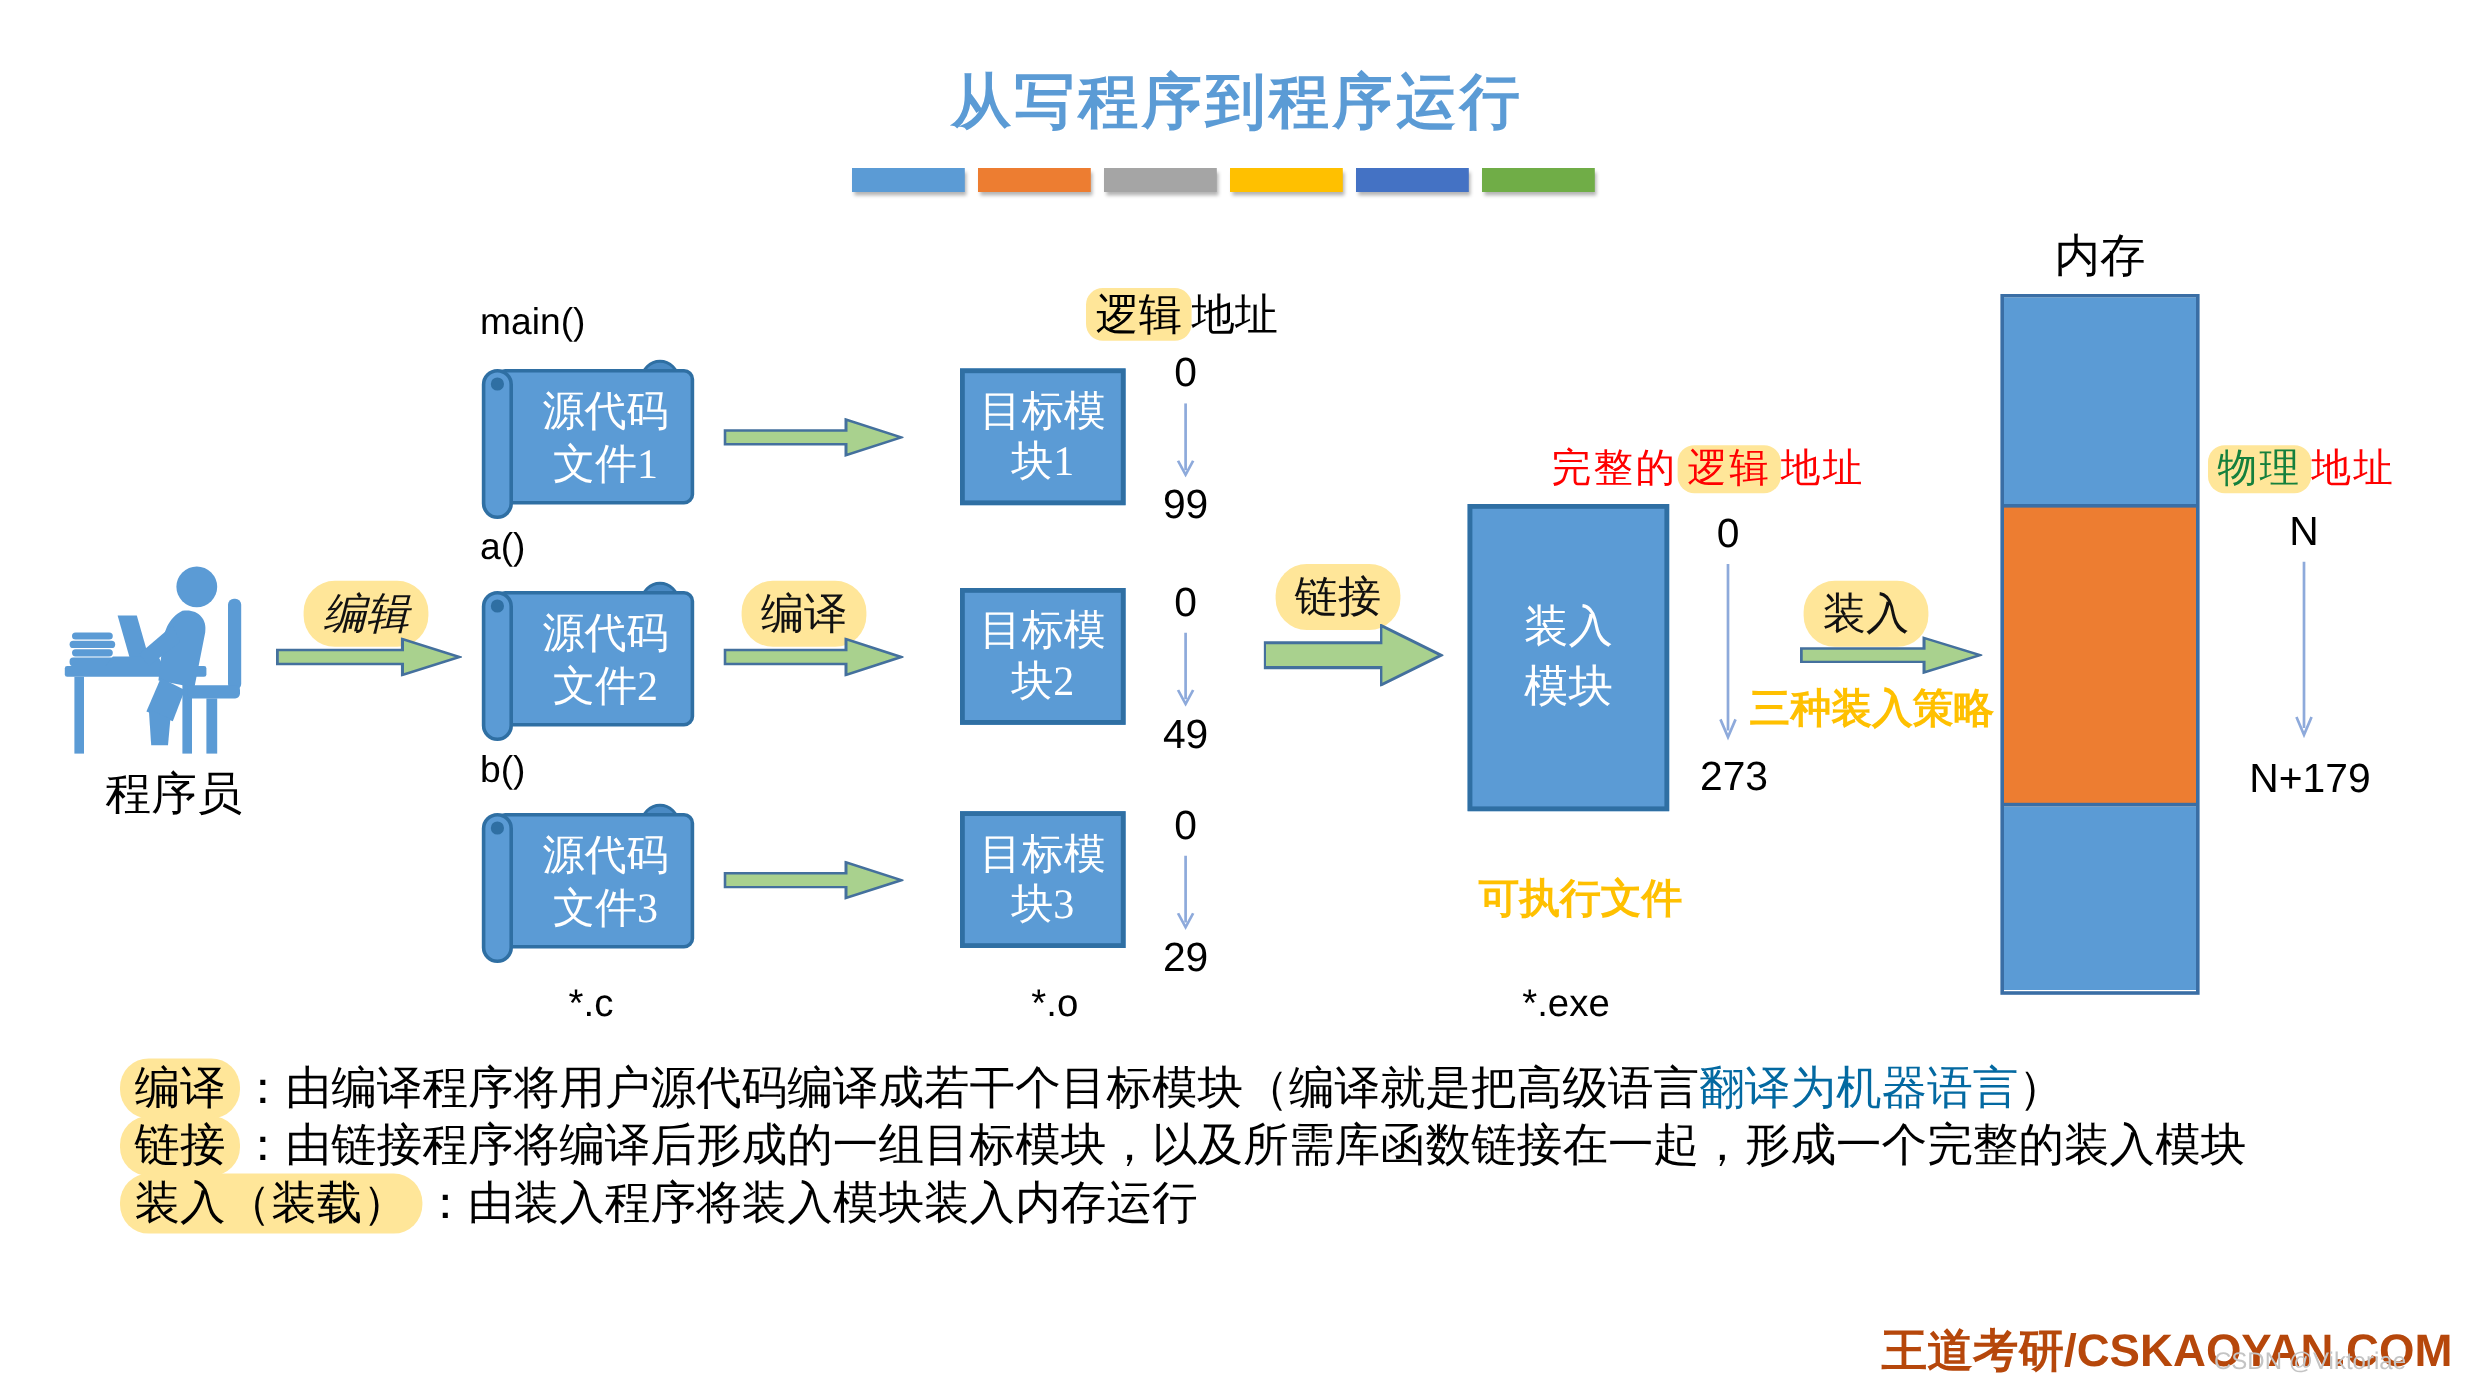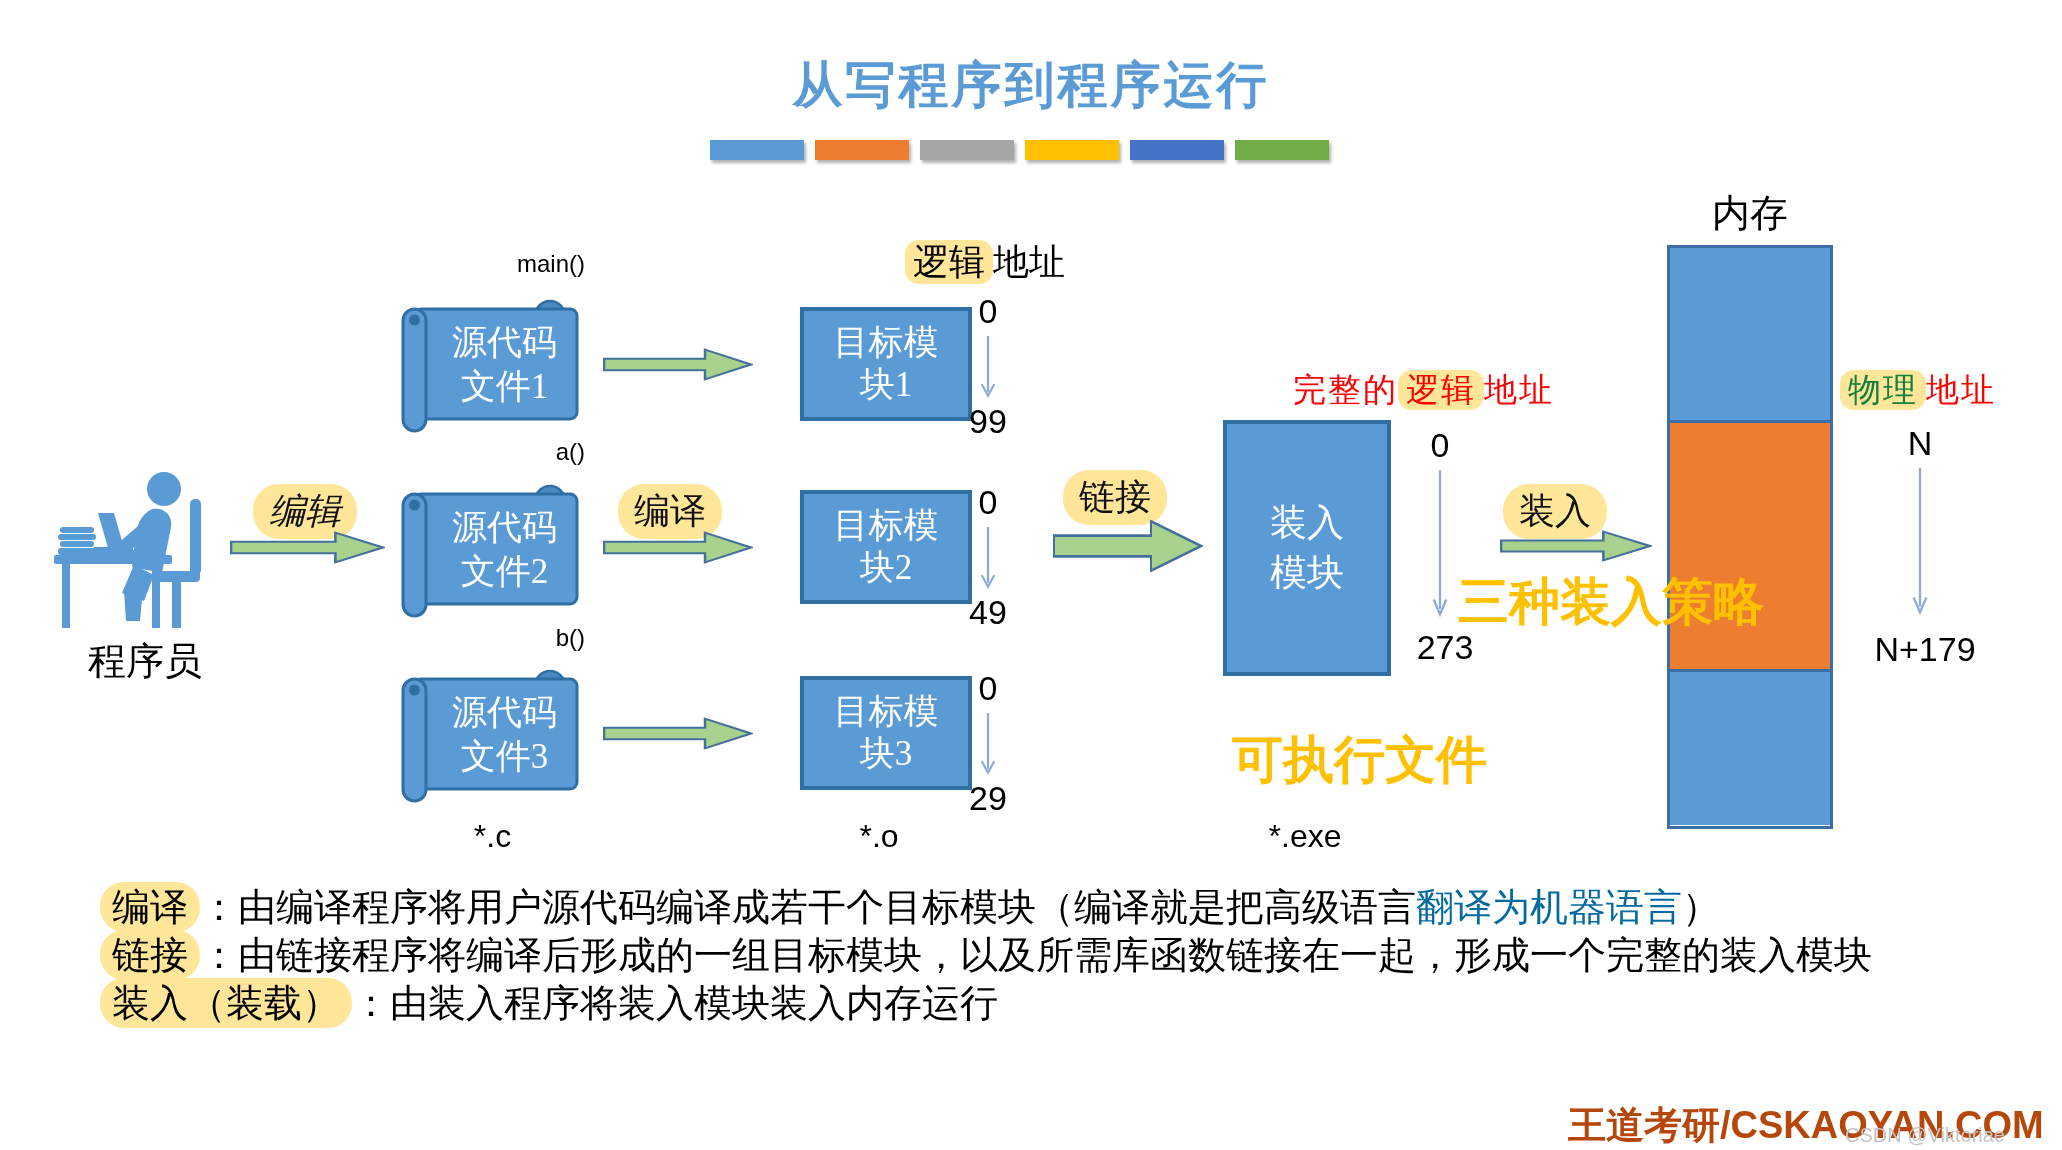--- a/index.html
+++ b/index.html
@@ -20,38 +20,38 @@
   .stage{position:absolute;font-size:36px;color:#111;white-space:nowrap;}
 
   .garrow{position:absolute;}
   .garrow svg{display:block;width:100%;height:100%;}
 
   .scroll{position:absolute;left:400px;width:185px;height:142px;}
   .scroll svg{position:absolute;inset:0;width:100%;height:100%;}
   .scroll-text{position:absolute;left:32px;right:8px;top:22px;bottom:18px;
                display:flex;flex-direction:column;align-items:center;justify-content:center;
                color:#fff;font-size:35px;line-height:1.25;text-align:center;}
-  .funclabel{position:absolute;left:400px;width:185px;text-align:right;
-             font-size:24px;font-family:"Liberation Sans","DejaVu Sans",sans-serif;}
-
-  .objbox{position:absolute;left:800px;width:172px;height:114px;background:#5B9BD5;
+  .funclabel{position:absolute;left:400px;width:185px;text-align:left;
+             font-size:31px;font-family:"Liberation Sans","DejaVu Sans",sans-serif;}
+
+  .objbox{position:absolute;left:800px;width:138px;height:114px;background:#5B9BD5;
           border:4px solid #2F6FA3;box-sizing:border-box;display:flex;flex-direction:column;
           align-items:center;justify-content:center;color:#fff;font-size:35px;line-height:1.2;text-align:center;}
 
   .num{position:absolute;font-family:"Liberation Sans","DejaVu Sans",sans-serif;
        font-size:34px;color:#000;text-align:center;white-space:nowrap;}
   .varrow{position:absolute;}
   .varrow svg{display:block;width:100%;height:100%;}
 
   .loadbox{position:absolute;left:1223px;top:420px;width:168px;height:256px;background:#5B9BD5;
            border:4px solid #2F6FA3;box-sizing:border-box;display:flex;flex-direction:column;
            align-items:center;justify-content:center;color:#fff;font-size:37px;line-height:1.35;text-align:center;}
 
   .redlabel{position:absolute;font-size:33px;color:#FF0000;letter-spacing:2px;white-space:nowrap;}
-  .goldlabel{position:absolute;font-size:51px;font-weight:bold;color:#FFC000;white-space:nowrap;}
+  .goldlabel{position:absolute;font-size:34px;font-weight:bold;color:#FFC000;white-space:nowrap;}
 
   .ext{position:absolute;font-family:"Liberation Sans","DejaVu Sans",sans-serif;font-size:32px;text-align:center;}
 
   .mem{position:absolute;left:1667px;top:245px;width:166px;height:584px;
        border:3px solid #3A6EA5;box-sizing:border-box;}
   .mem .seg{width:100%;box-sizing:border-box;}
   .mem .seg1{height:172px;background:#5B9BD5;}
   .mem .seg2{height:252px;background:#ED7D31;border-top:3px solid #3A6EA5;border-bottom:3px solid #3A6EA5;}
   .mem .seg3{height:153px;background:#5B9BD5;}
   .memlabel{position:absolute;left:1667px;top:188px;width:166px;text-align:center;font-size:38px;color:#000;}

